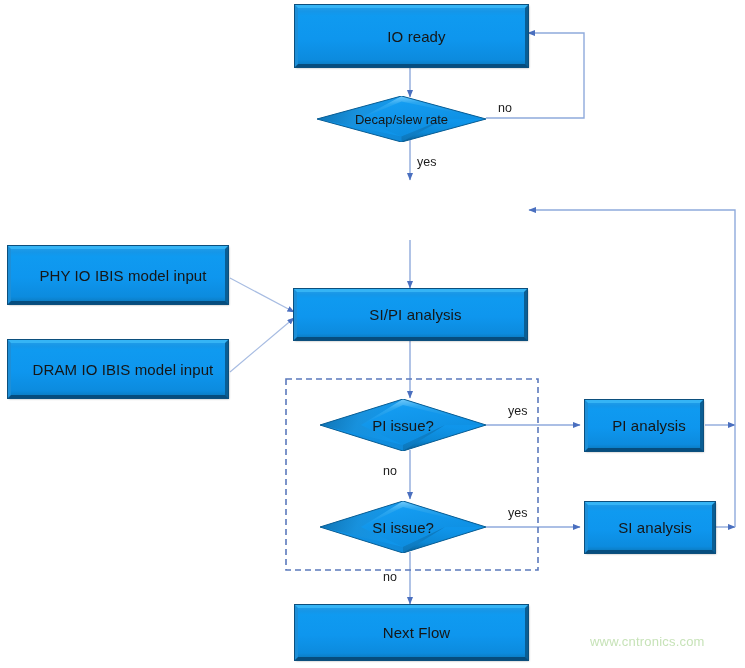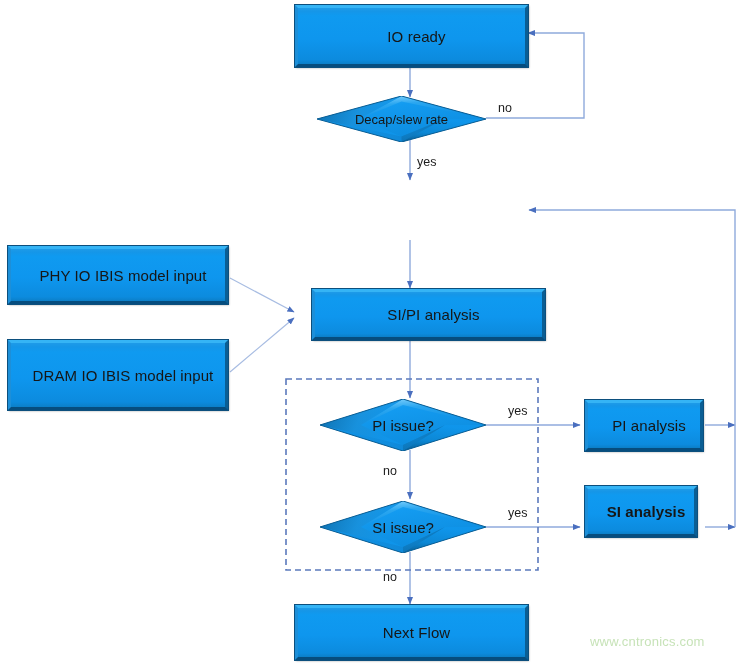--- a/index.html
+++ b/index.html
@@ -197,25 +197,25 @@
       <polygon points="84.5,0 169,23 84.5,46 0,23" fill="none" stroke="#0B5E94" stroke-width="1"></polygon>
     </svg>
     <span class="node-label">Decap/slew rate</span>
   </div>
 
 
   <div class="node-box" style="left:8px; top:246px; width:220px; height:58px;">
     <span class="node-label">PHY IO IBIS model input</span>
   </div>
 
-  <div class="node-box" style="left:8px; top:340px; width:220px; height:70px;">
+  <div class="node-box" style="left:8px; top:340px; width:220px; height:58px;">
     <span class="node-label">DRAM IO IBIS model input</span>
   </div>
 
-  <div class="node-box" style="left:312px; top:289px; width:233px; height:51px;">
+  <div class="node-box" style="left:294px; top:289px; width:233px; height:51px;">
     <span class="node-label">SI/PI analysis</span>
   </div>
 
   <div class="node-diamond" style="left:320px; top:399px; width:166px; height:52px;">
     <svg viewBox="0 0 166 52" preserveAspectRatio="none">
       <polygon points="83,0 166,26 83,52 0,26" fill="url(#dmFace)"></polygon>
       <polygon points="83,0 166,26 83,6 41,26" fill="url(#dmTop)" opacity="0.95"></polygon>
       <polygon points="0,26 83,0 41,26 83,46" fill="url(#dmLeft)" opacity="0.75"></polygon>
       <polygon points="166,26 83,52 83,46 125,26" fill="url(#dmBottom)" opacity="0.8"></polygon>
       <polygon points="83,52 0,26 83,46 125,26" fill="url(#dmRight)" opacity="0.55"></polygon>
@@ -233,21 +233,21 @@
       <polygon points="83,52 0,26 83,46 125,26" fill="url(#dmRight)" opacity="0.55"></polygon>
       <polygon points="83,0 166,26 83,52 0,26" fill="none" stroke="#0B5E94" stroke-width="1"></polygon>
     </svg>
     <span class="node-label" style="font-size:15px;">SI issue?</span>
   </div>
 
   <div class="node-box" style="left:585px; top:400px; width:118px; height:51px;text-align:right;">
     <span class="node-label">PI analysis</span>
   </div>
 
-  <div class="node-box" style="left:585px; top:486px; width:112px; height:51px;font-weight:bold;">
+  <div class="node-box" style="left:585px; top:502px; width:130px; height:51px;">
     <span class="node-label">SI analysis</span>
   </div>
 
   <div class="node-box" style="left:295px; top:605px; width:233px; height:55px;">
     <span class="node-label">Next Flow</span>
   </div>
 
   <div class="edge-label" style="left:498px; top:101px;">no</div>
 
   <div class="edge-label" style="left:417px; top:155px;">yes</div>

